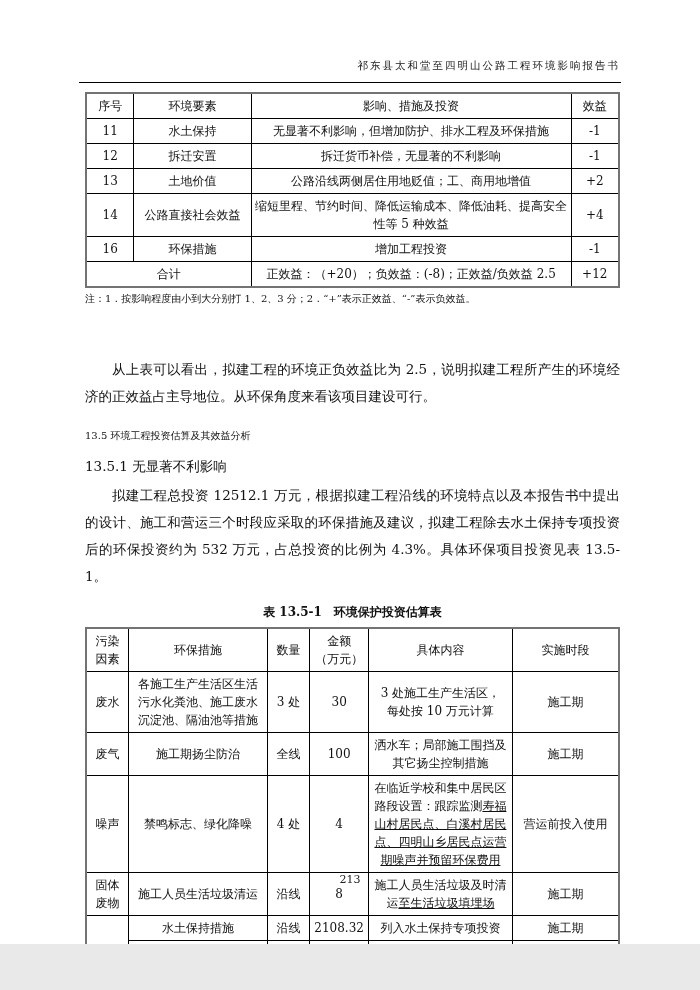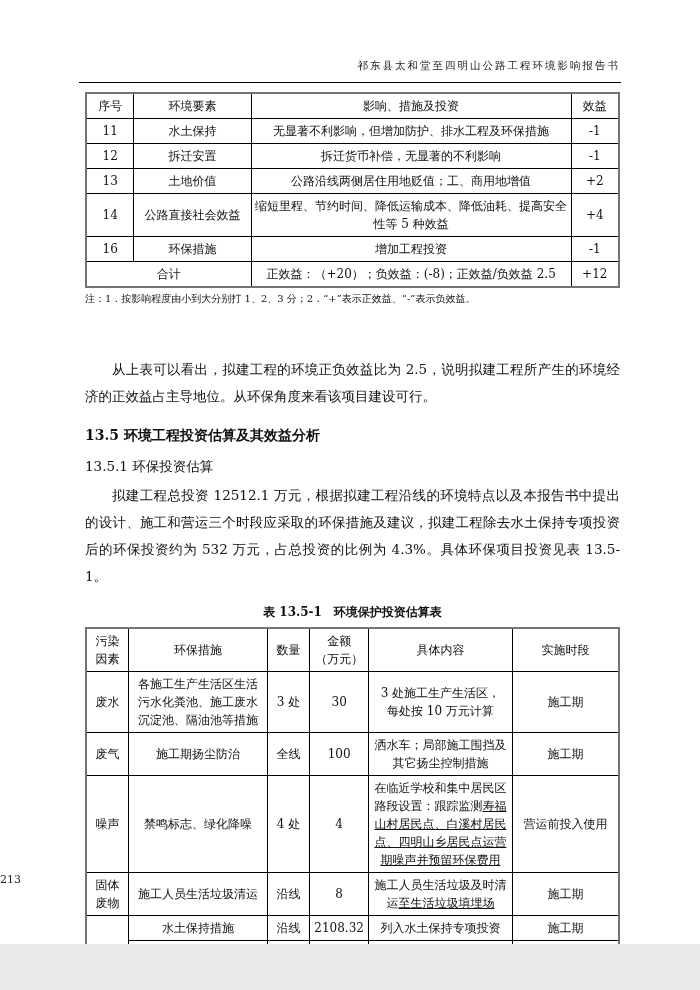--- a/index.html
+++ b/index.html
@@ -25,27 +25,27 @@
   }
   .u{text-decoration:underline;}
   .u-dash{text-decoration:underline;text-decoration-style:dashed;}
   .note{font-size:10px;margin-top:4px;color:#111;line-height:1.4;text-align:left;}
 
   .para{
     font-size:13.5px;line-height:27px;text-align:justify;text-indent:2em;
     margin:0;color:#111;
   }
   .p1{margin-top:50px;}
-  .h-135{font-size:14px;font-weight:bold;margin:12px 0 0 0;line-height:27px;}
+  .h-135{font-size:10px;font-weight:normal;margin:12px 0 0 0;line-height:27px;}
   .h-1351{font-size:13.5px;font-weight:normal;margin:4px 0 0 0;line-height:27px;}
   .p2{margin-top:2px;}
   .t2-title{font-size:12px;font-weight:bold;text-align:center;margin:14px 0 6px 0;}
 
   .doc-footer{
-    position:absolute;bottom:58px;left:0;width:700px;text-align:left;
+    position:absolute;bottom:58px;left:0;width:700px;text-align:center;
     font-size:11px;color:#222;
   }
 </style>
 </head>
 <body>
 
 <div class="page">
 
   <div class="doc-header">祁东县太和堂至四明山公路工程环境影响报告书</div>
   <div class="header-rule"></div>
@@ -100,21 +100,21 @@
           <td colspan="2">合计</td>
           <td>正效益：（+20）；负效益：(-8)；正效益/负效益 2.5</td>
           <td>+12</td>
         </tr>
       </tbody>
     </table>
     <div class="note">注：1．按影响程度由小到大分别打 1、2、3 分；2．“+”表示正效益、“-”表示负效益。</div>
 
     <p class="para p1">从上表可以看出，拟建工程的环境正负效益比为 2.5，说明拟建工程所产生的环境经济的正效益占主导地位。从环保角度来看该项目建设可行。</p>
     <p class="h-135">13.5  环境工程投资估算及其效益分析</p>
-    <p class="h-1351">13.5.1  环保投资估算</p>
+    <p class="h-1351">13.5.1  无显著不利影响</p>
     <p class="para p2">拟建工程总投资 12512.1 万元，根据拟建工程沿线的环境特点以及本报告书中提出的设计、施工和营运三个时段应采取的环保措施及建议，拟建工程除去水土保持专项投资后的环保投资约为 532 万元，占总投资的比例为 4.3%。具体环保项目投资见表 13.5-1。</p>
 
     <div class="t2-title">表 13.5-1　环境保护投资估算表</div>
 
     <table class="doc-table">
       <colgroup>
         <col style="width:8%">
           <col style="width:26%">
           <col style="width:8%">
         <col style="width:11%">

